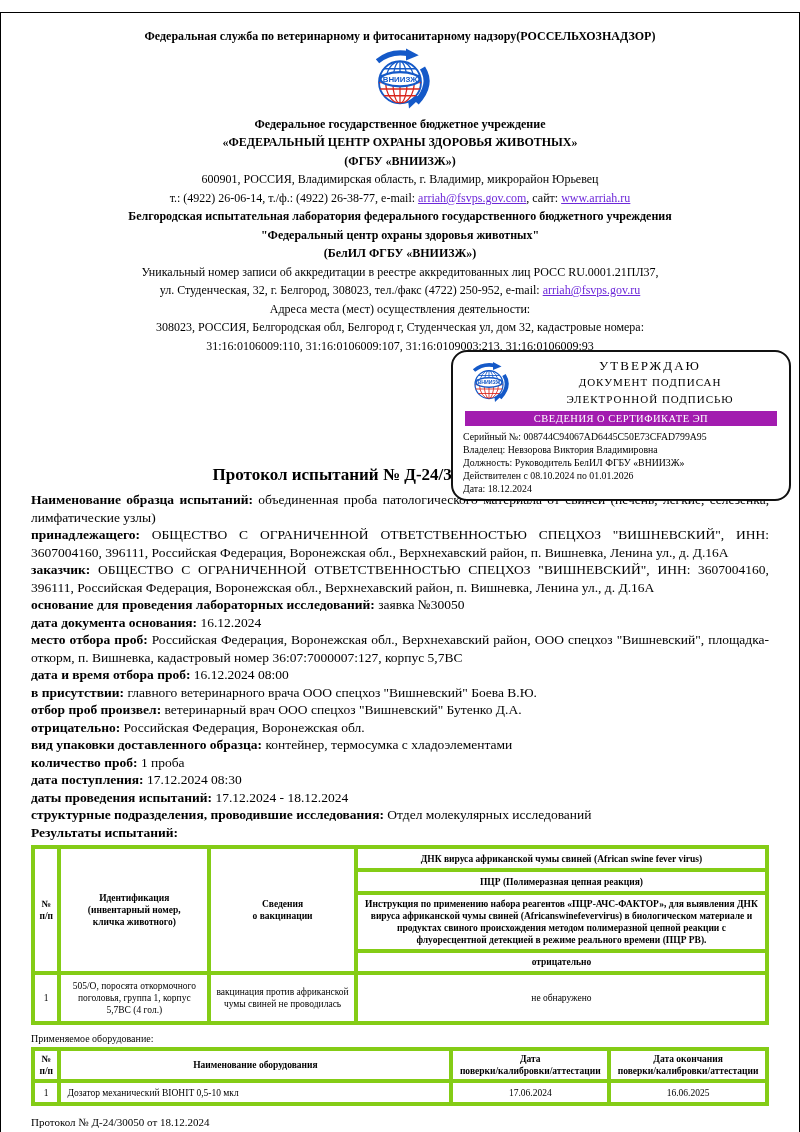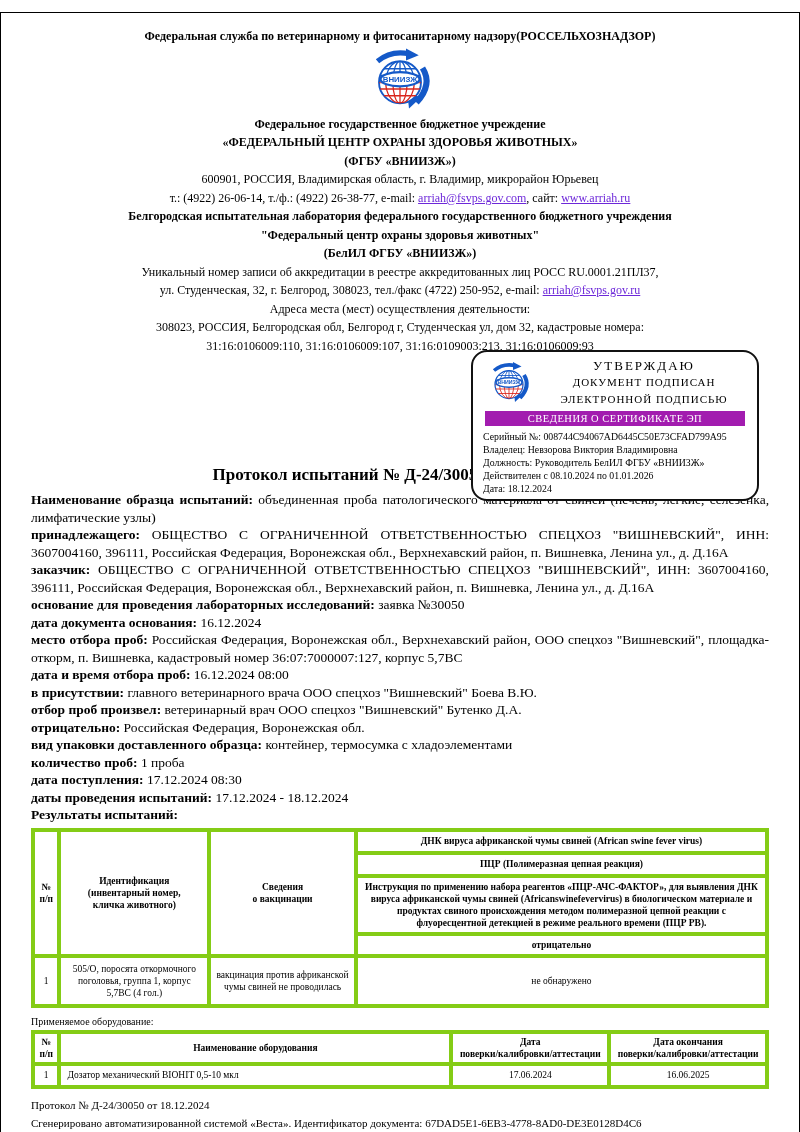--- a/index.html
+++ b/index.html
@@ -9,21 +9,21 @@
     padding:14px 30px 8px;
     font-family:"Liberation Serif","DejaVu Serif",serif;color:#000;margin-top:12px;
   }
   .center{text-align:center;}
   .hline{font-size:12px;line-height:18.5px;}
   .bold{font-weight:bold;}
   a.doclink{color:#6d28d9;text-decoration:underline;cursor:pointer;}
   .logo-wrap{height:66px;margin:1px 0 2px;}
   
   .stamp{
-    position:absolute;top:337px;right:40px;width:288px;box-sizing:border-box;
+    position:absolute;top:337px;right:8px;width:340px;box-sizing:border-box;
     border:2.5px solid #111;border-radius:16px;background:#fff;
     padding:5px 10px 4px;z-index:2;
   }
   .stamp-top{display:flex;align-items:center;gap:6px;}
   .stamp-headings{flex:1;text-align:center;}
   .stamp-approve{font-size:13px;letter-spacing:2px;line-height:17px;}
   .stamp-signed{font-size:11px;line-height:17px;letter-spacing:1px;}
   .stamp-bar{background:#a21caf;color:#FFFFFF;text-align:center;font-size:10.5px;
     line-height:15px;margin:3px 2px 4px;letter-spacing:0.5px;}
   .stamp-details{font-size:9.8px;line-height:13px;text-align:left;}
@@ -175,20 +175,21 @@
     <p><b>дата документа основания:</b> <span>16.12.2024</span></p>
     <p><b>место отбора проб:</b> <span>Российская Федерация, Воронежская обл., Верхнехавский район, ООО спецхоз "Вишневский", площадка-откорм, п. Вишневка, кадастровый номер 36:07:7000007:127, корпус 5,7ВС</span></p>
     <p><b>дата и время отбора проб:</b> <span>16.12.2024 08:00</span></p>
     <p><b>в присутствии:</b> <span>главного ветеринарного врача ООО спецхоз "Вишневский" Боева В.Ю.</span></p>
     <p><b>отбор проб произвел:</b> <span>ветеринарный врач ООО спецхоз "Вишневский" Бутенко Д.А.</span></p>
     <p><b>отрицательно:</b> <span>Российская Федерация, Воронежская обл.</span></p>
     <p><b>вид упаковки доставленного образца:</b> <span>контейнер, термосумка с хладоэлементами</span></p>
     <p><b>количество проб:</b> <span>1 проба</span></p>
     <p><b>дата поступления:</b> <span>17.12.2024 08:30</span></p>
     <p><b>даты проведения испытаний:</b> <span>17.12.2024 - 18.12.2024</span></p>
+    <p><b>структурные подразделения, проводившие исследования:</b> <span>Отдел молекулярных исследований</span></p>
     <p><b>Результаты испытаний:</b> <span></span></p>
   </div>
 
   <table class="results">
     <colgroup>
         <col style="width:3.6%">
         <col style="width:20.4%">
         <col style="width:20%">
         <col style="width:56%">
       </colgroup>

